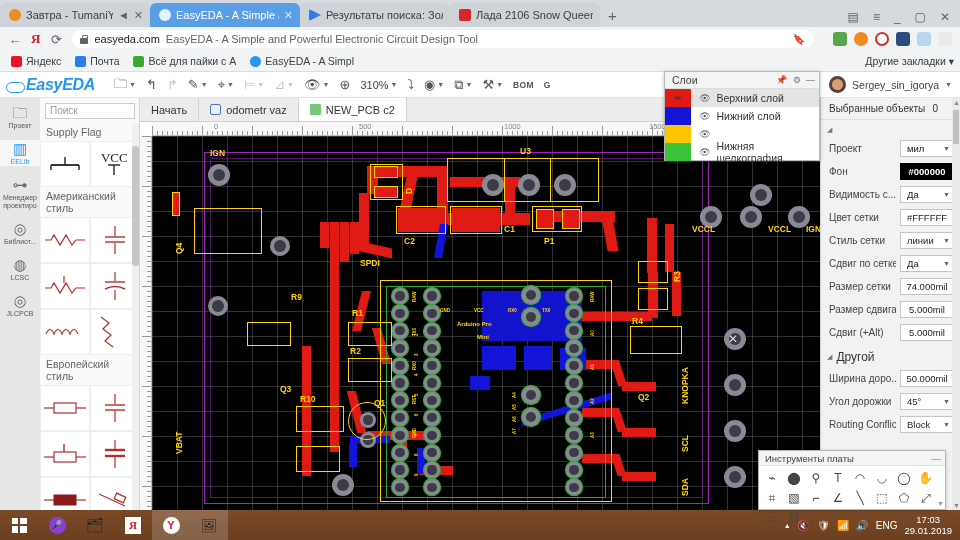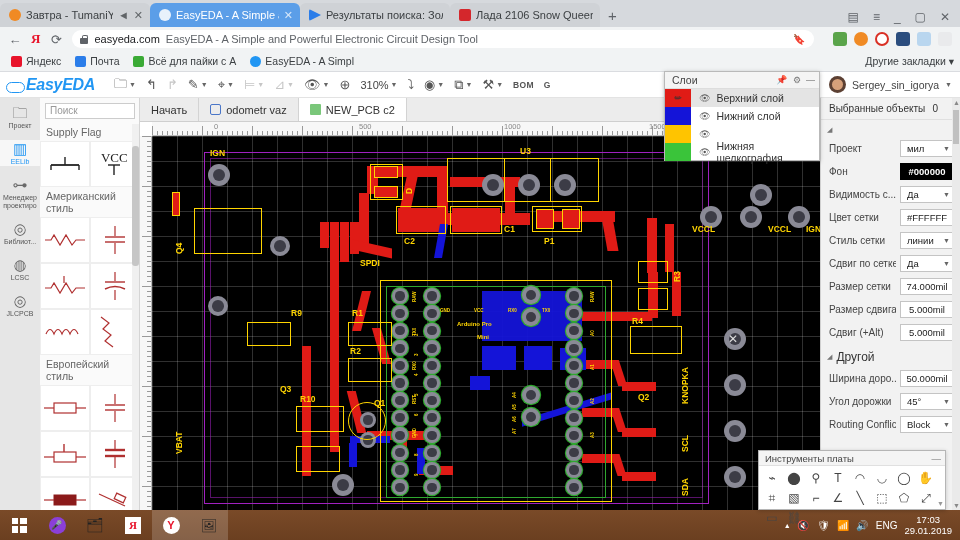--- a/index.html
+++ b/index.html
@@ -998,21 +998,21 @@
         <div class="pcbtxt" style="left: 368px; top: 10px;">U3</div>
         <div class="pcbtxt" style="left: 352px; top: 88px;">C1</div>
         <div class="pcbtxt" style="left: 540px; top: 88px;">VCCL</div>
         <div class="pcbtxt" style="left: 616px; top: 88px;">VCCL</div>
         <div class="pcbtxt" style="left: 654px; top: 88px;">IGN</div>
         <div class="pcbtxt" style="left: 252px; top: 100px;">C2</div>
         <div class="pcbtxt" style="left: 392px; top: 100px;">P1</div>
         <div class="pcbtxt" style="left: 208px; top: 122px;">SPDI</div>
         <div class="pcbtxt" style="left: 200px; top: 172px;">R1</div>
         <div class="pcbtxt" style="left: 198px; top: 210px;">R2</div>
-        <div class="pcbtxt" style="left: 96px; top: 172px; padding-left: 43px;">R9</div>
+        <div class="pcbtxt" style="left: 96px; top: 156px; padding-left: 43px;">R9</div>
         <div class="pcbtxt" style="left: 128px; top: 248px;">Q3</div>
         <div class="pcbtxt" style="left: 148px; top: 258px;">R10</div>
         <div class="pcbtxt" style="left: 222px; top: 262px;">Q1</div>
         <div class="pcbtxt" style="left: 480px; top: 180px;">R4</div>
         <div class="pcbtxt" style="left: 486px; top: 256px;">Q2</div>
         <div class="pcbtxt v" style="left: 22px; top: 118px;">Q4</div>
         <div class="pcbtxt v" style="left: 22px; top: 318px;">VBAT</div>
         <div class="pcbtxt v" style="left: 520px; top: 146px;">R3</div>
         <div class="pcbtxt v" style="left: 528px; top: 268px;">KNOPKA</div>
         <div class="pcbtxt v" style="left: 528px; top: 316px;">SCL</div>

